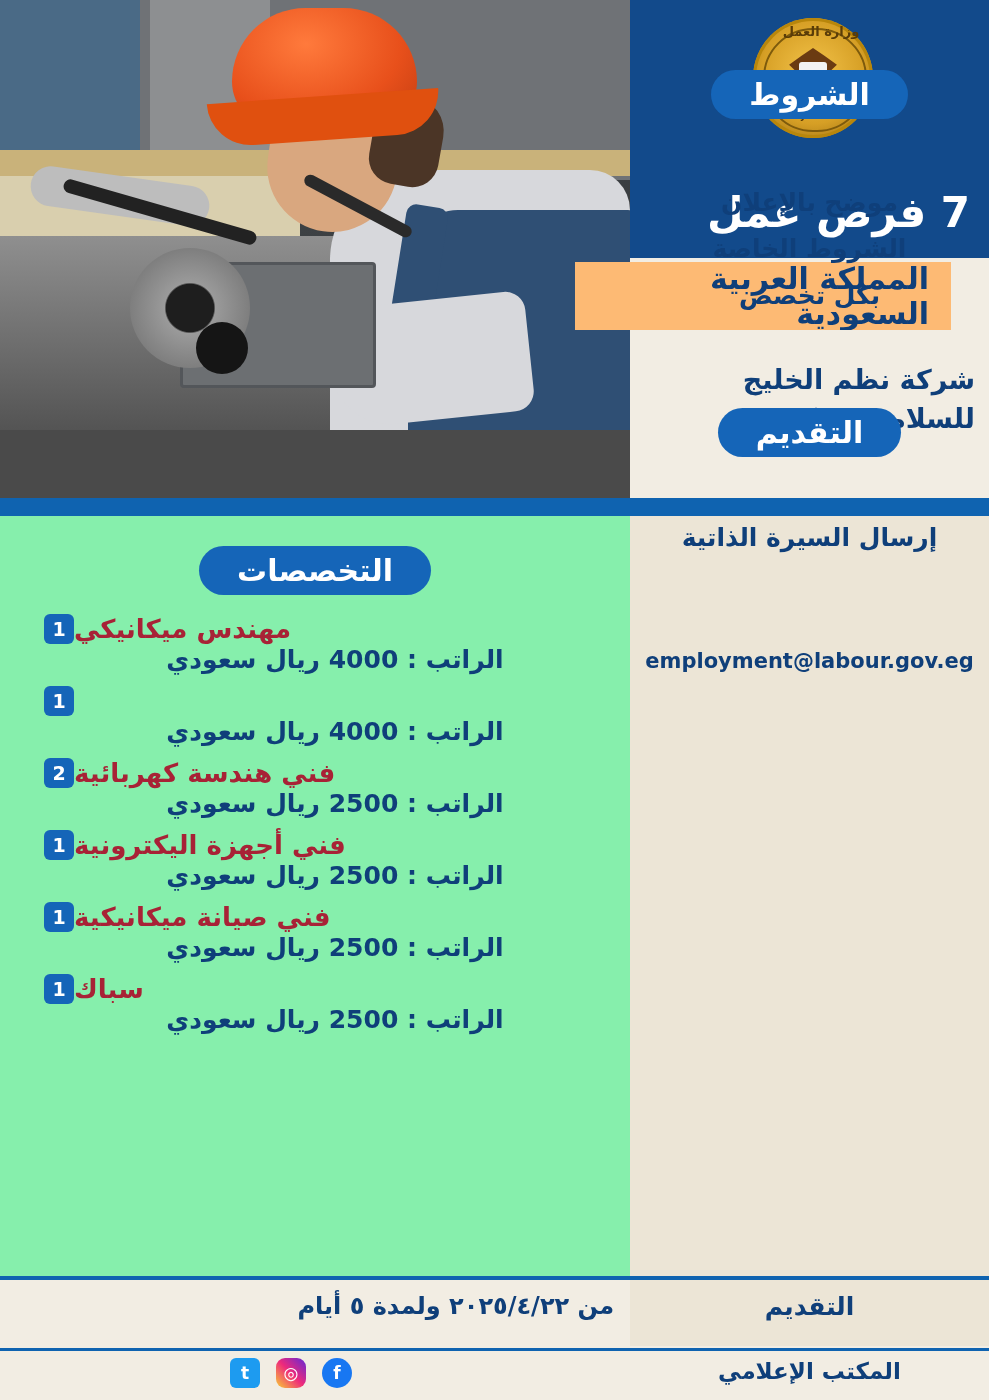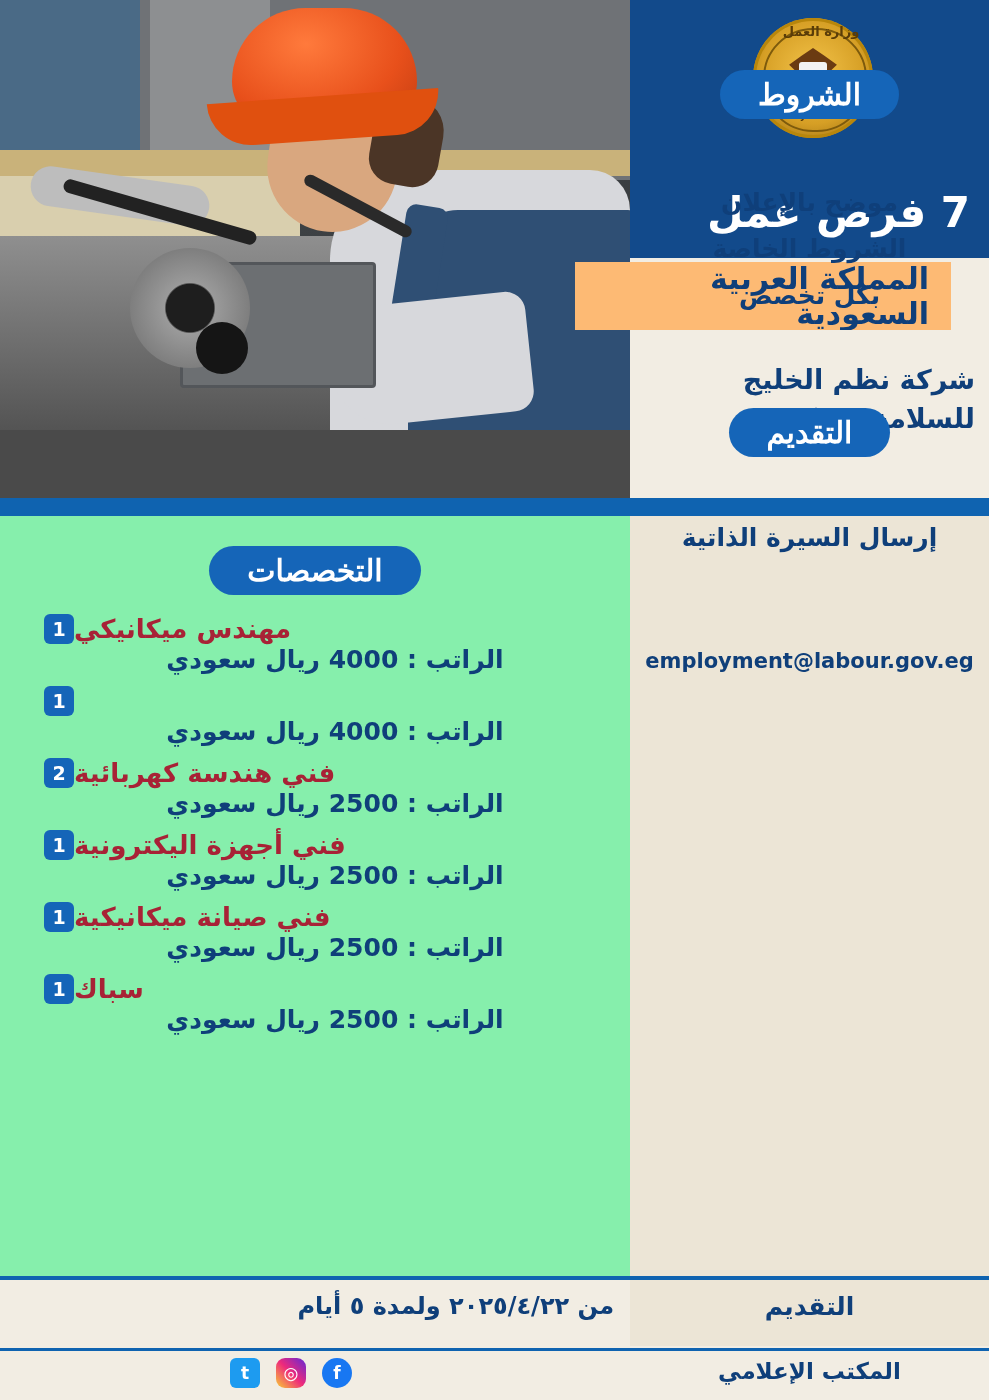--- a/index.html
+++ b/index.html
@@ -145,21 +145,21 @@
   .bluebar{
     position:absolute;left:0;top:498px;width:989px;height:18px;background:#0f63b0;
   }
 
   
   .leftcol{position:absolute;left:0;top:516px;width:630px;height:760px;background:#86efac;}
   .rightcol{position:absolute;left:630px;top:516px;width:359px;height:760px;background:#ece5d6;}
 
   .pill{
     display:inline-block;background:#1565b8;color:#fff;border-radius:26px;
-    padding:7px 38px;font-size:30px;font-weight:bold;font-family:Liberation Serif, serif;
+    padding:7px 38px;font-size:30px;font-weight:bold;
   }
   .pill-wrap{text-align:center;}
   .spec-title{position:absolute;left:0;top:30px;width:630px;}
 
   .joblist{position:absolute;left:0;top:98px;width:630px;}
   .jobrow{display:flex;justify-content:flex-start;align-items:center;direction:rtl;padding:0 22px 0 0;}
   .num{
     width:30px;height:30px;background:#1565b8;color:#fff;border-radius:6px;
     display:flex;align-items:center;justify-content:center;font-size:19px;font-weight:bold;
     margin-left:14px;flex:none;

